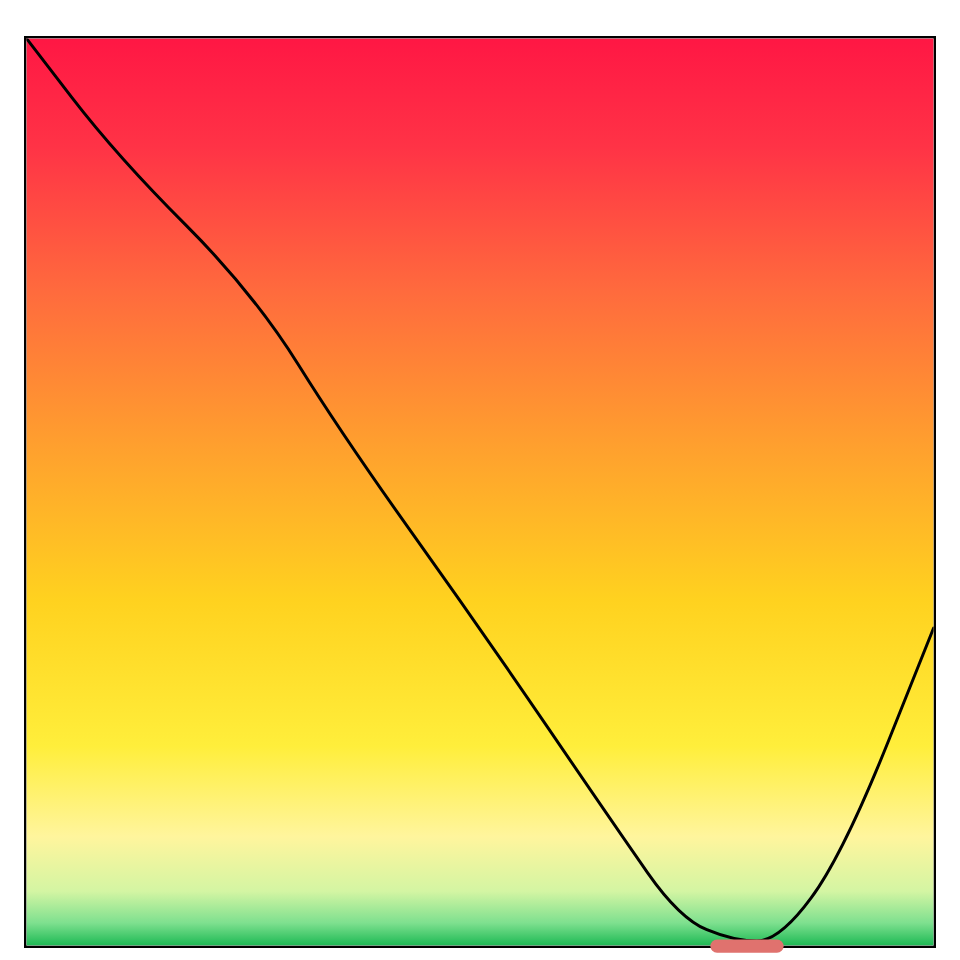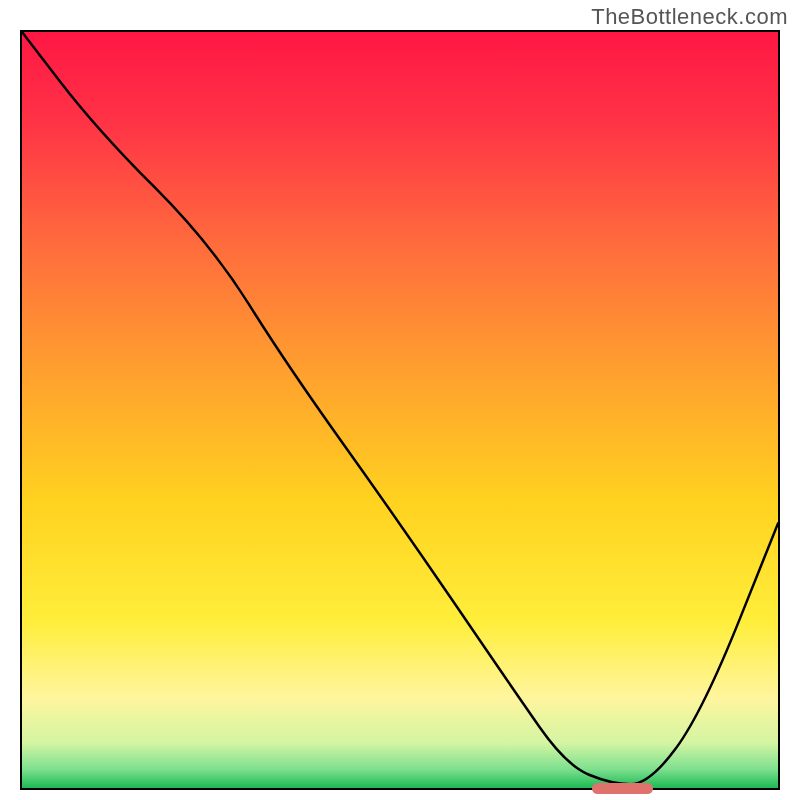--- a/index.html
+++ b/index.html
@@ -54,21 +54,20 @@
     z-index: 6;
     background: #e0726e;
     border-radius: 6px;
   }
 </style>
 </head>
 <body>
 
 <div class="container">
 
-  <div class="watermark">TheBottleneck.com</div>
 
   <div class="chart-frame">
 
     <svg class="gradient-fill" viewBox="0 0 760 760" preserveAspectRatio="none">
       <defs>
         <linearGradient id="bg-grad" x1="0" y1="0" x2="0" y2="1">
             <stop offset="0%" stop-color="#ff1744"></stop>
             <stop offset="12%" stop-color="#ff3346"></stop>
             <stop offset="28.000000000000004%" stop-color="#ff6b3d"></stop>
             <stop offset="45%" stop-color="#ffa02e"></stop>

